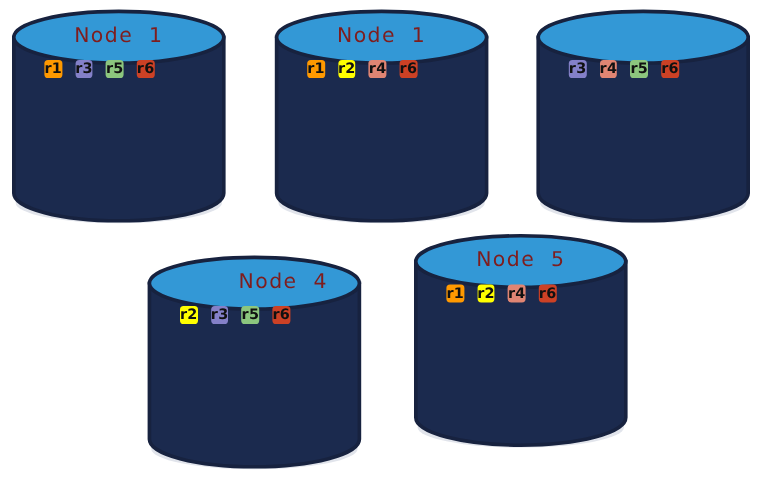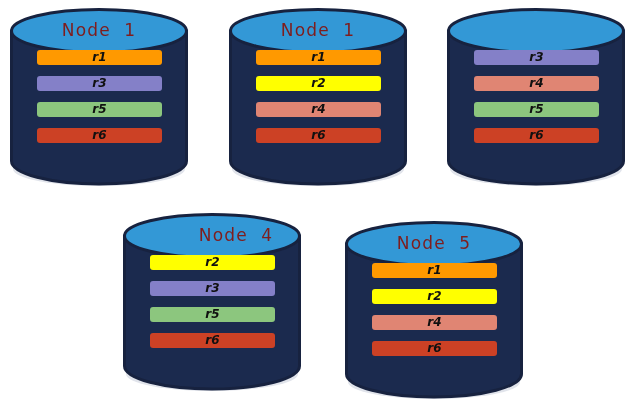--- a/index.html
+++ b/index.html
@@ -42,22 +42,20 @@
     letter-spacing: 1.2px;
     white-space: pre;
     z-index: 3;
     pointer-events: none;
   }
 
   .replica-stack {
     position: absolute;
     z-index: 3;
     display: flex;
-    flex-direction: column;
-    font-style: italic;
   }
 
   .replica-bar {
     height: 15px;
     border-radius: 3px;
     color: #101010;
     font-size: 12px;
     font-weight: bold;
     line-height: 15px;
     text-align: center;
@@ -116,21 +114,21 @@
         <ellipse cx="89" cy="23" rx="87.5" ry="21.5" fill="#3398D6" stroke="#17223F" stroke-width="3"></ellipse>
       </svg>
       <div class="node-title" style="top: 12px; margin-left: 24px;">Node  4</div>
       <div class="replica-stack" style="left: 27px; width: 125px; top: 42px; gap: 11px;">
         <div class="replica-bar" style="background: rgb(255, 255, 0);">r2</div>
         <div class="replica-bar" style="background: rgb(132, 128, 200);">r3</div>
         <div class="replica-bar" style="background: rgb(140, 198, 126);">r5</div>
         <div class="replica-bar" style="background: rgb(204, 65, 37);">r6</div>
       </div>
     </div>
-    <div class="node" style="left: 345px; top: 221px; width: 178px; height: 182px;">
+    <div class="node" style="left: 345px; top: 195px; width: 178px; height: 182px;">
       <svg class="cyl-svg" width="178" height="182" viewBox="0 0 178 182">
         <ellipse cx="89" cy="161" rx="86" ry="17" fill="#C9CEDA" opacity="0.55"></ellipse>
         <path d="M 1.5 23 L 1.5 153 A 87.5 23 0 0 0 176.5 153 L 176.5 23 Z" fill="#1B2A4E" stroke="#17223F" stroke-width="3"></path>
         <ellipse cx="89" cy="23" rx="87.5" ry="21.5" fill="#3398D6" stroke="#17223F" stroke-width="3"></ellipse>
       </svg>
       <div class="node-title" style="top: 12px;">Node  5</div>
       <div class="replica-stack" style="left: 27px; width: 125px; top: 42px; gap: 11px;">
         <div class="replica-bar" style="background: rgb(255, 153, 0);">r1</div>
         <div class="replica-bar" style="background: rgb(255, 255, 0);">r2</div>
         <div class="replica-bar" style="background: rgb(224, 133, 115);">r4</div>

